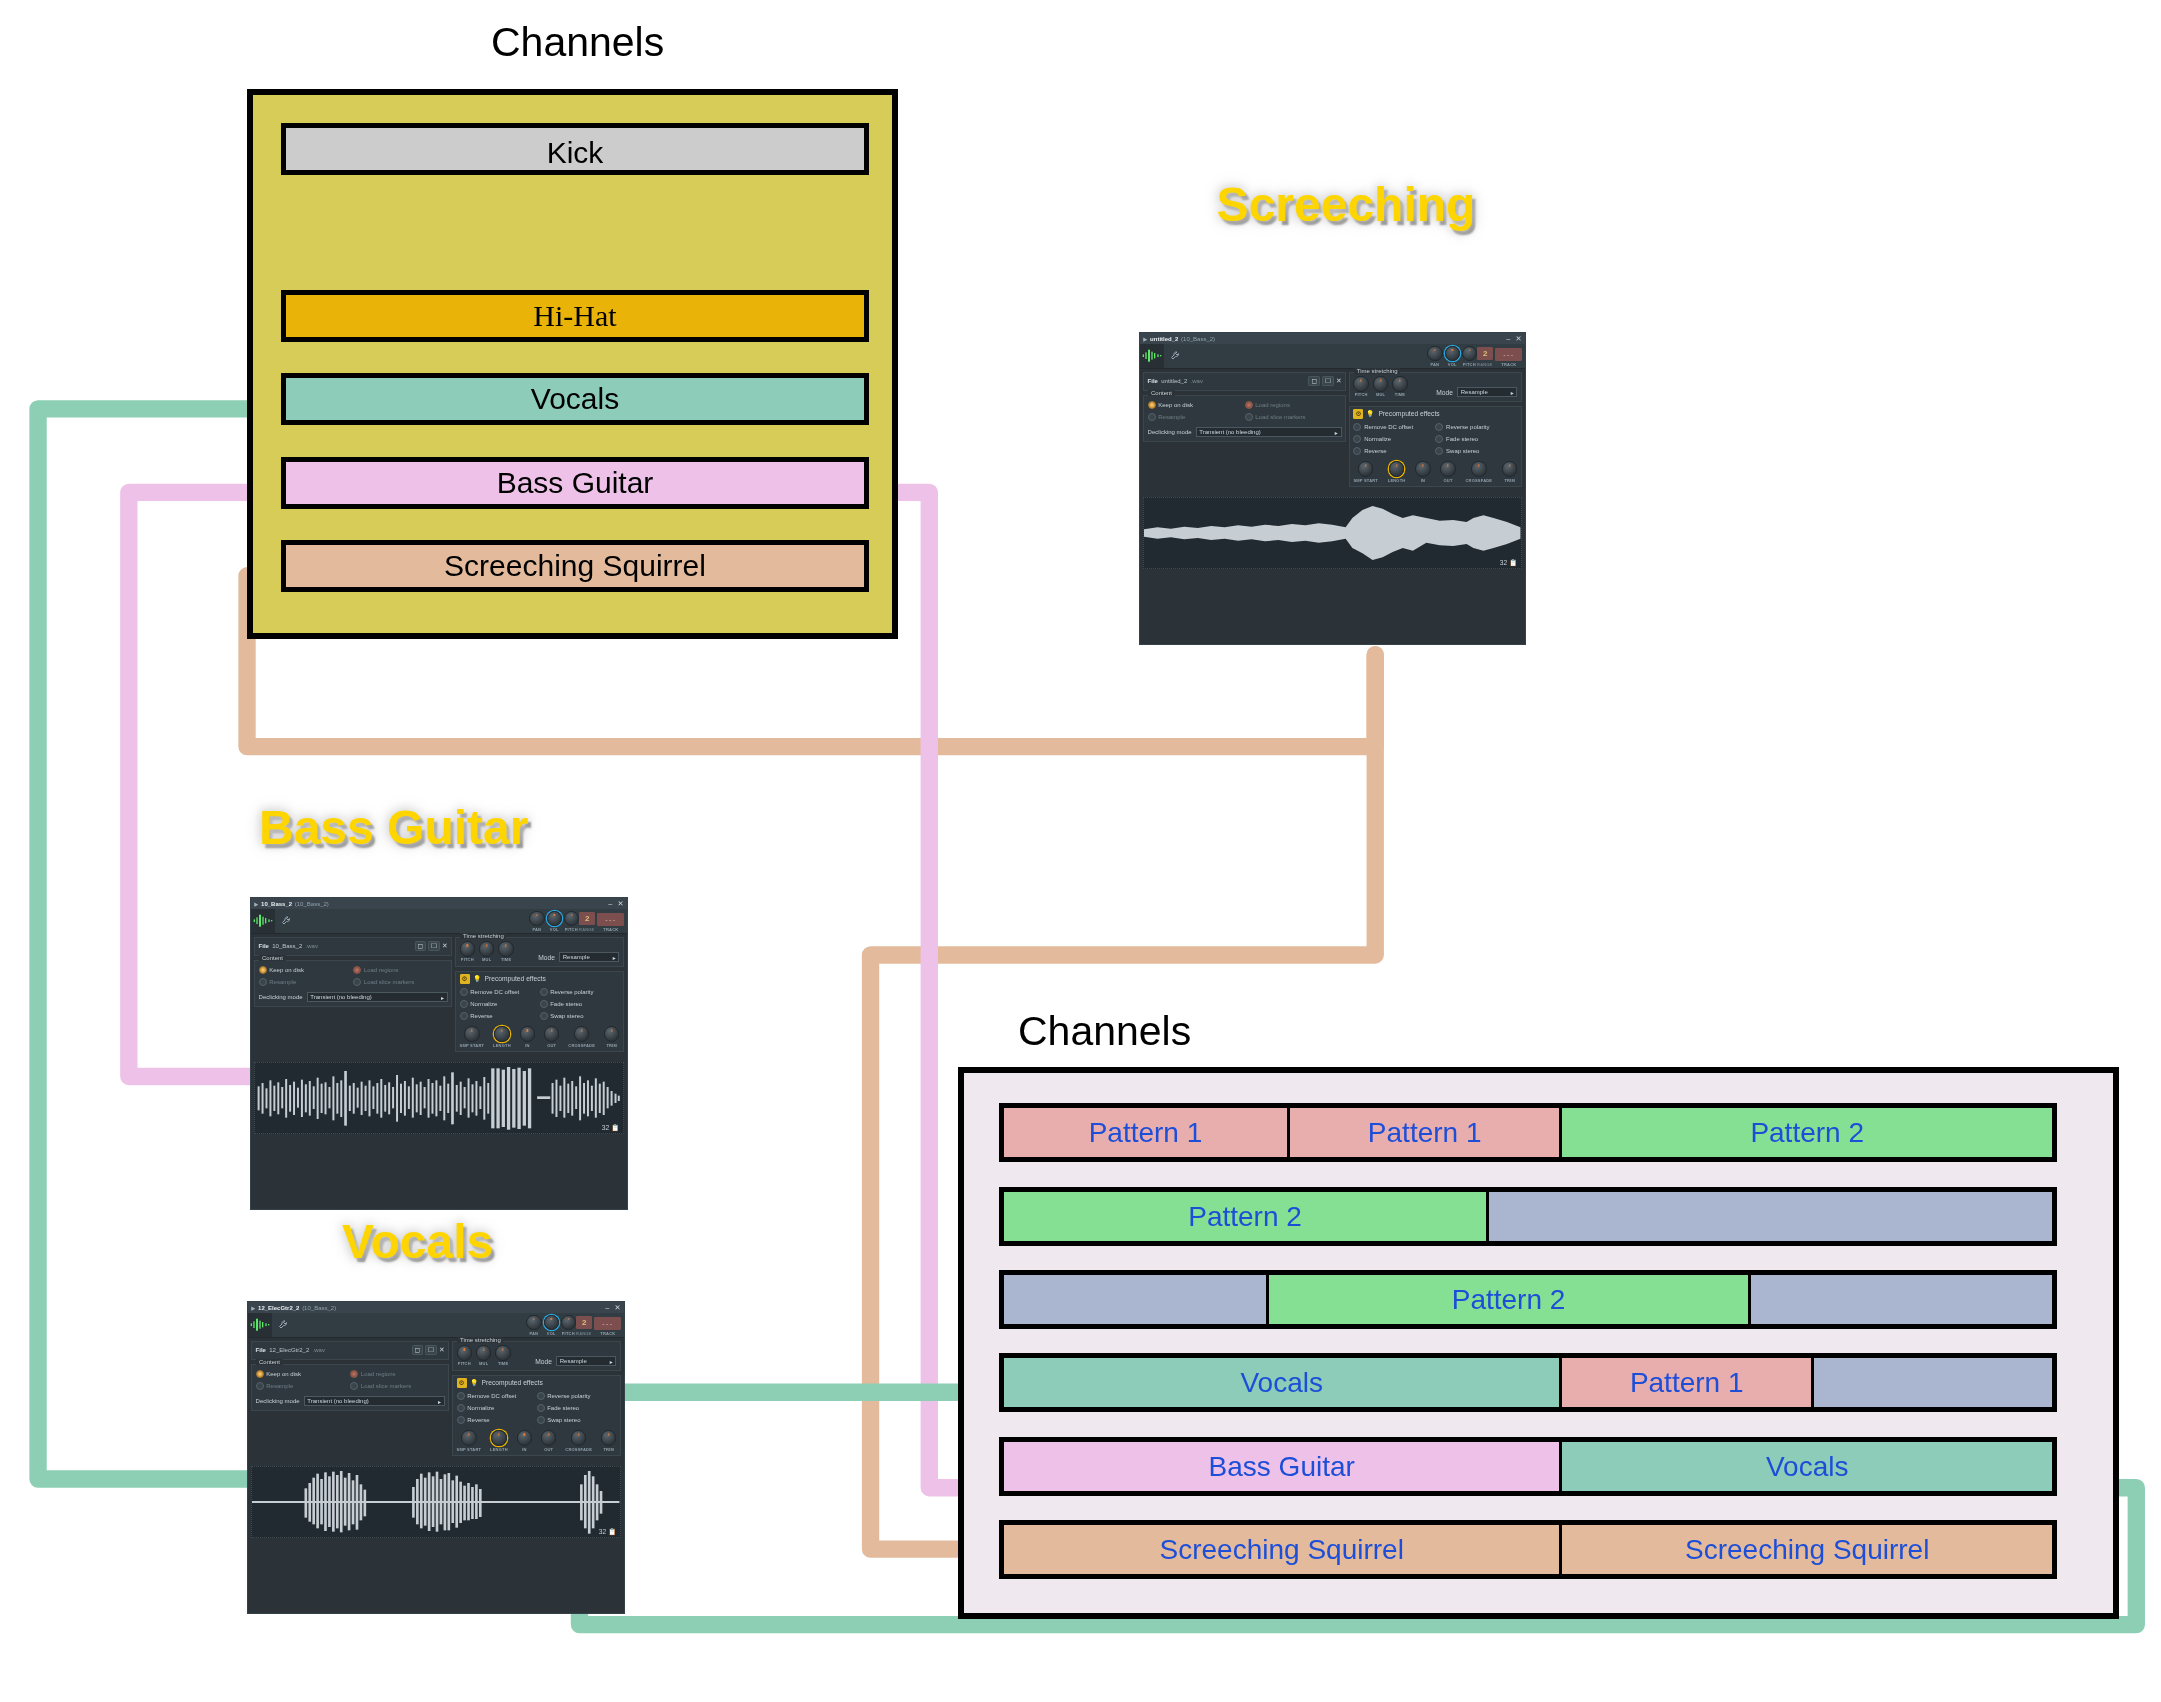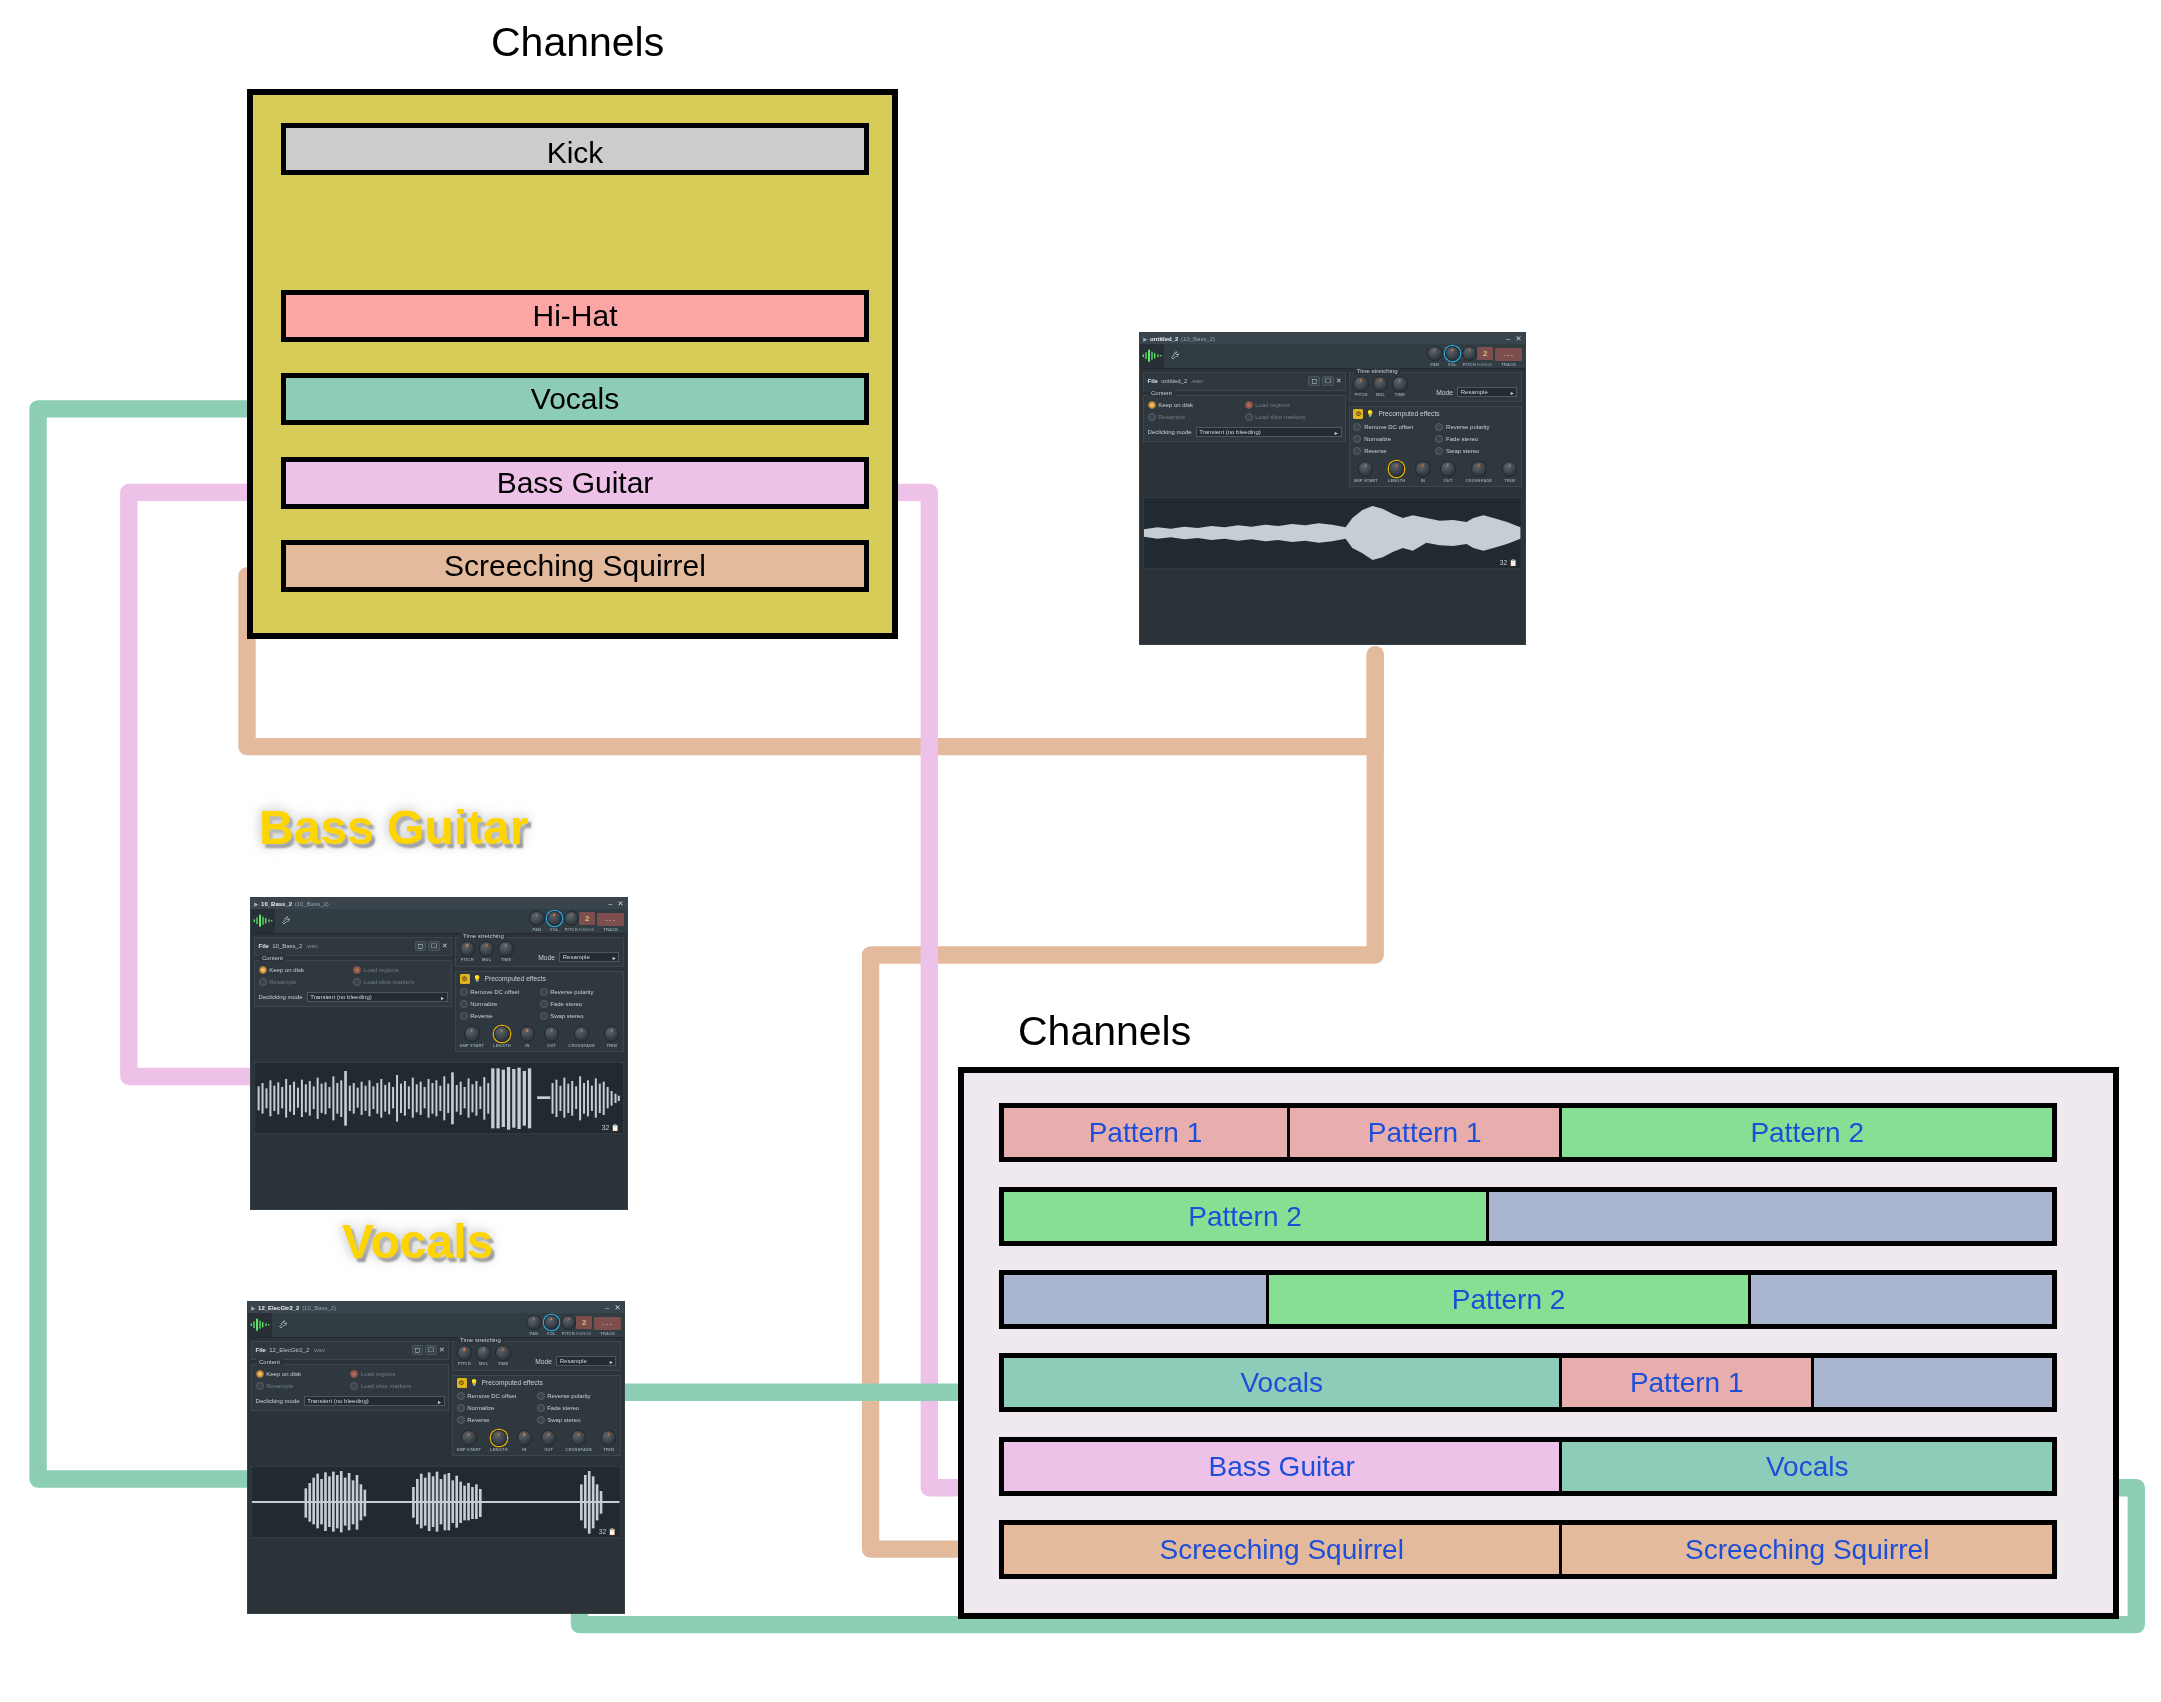--- a/index.html
+++ b/index.html
@@ -116,21 +116,21 @@
 
     <path d="M 3122 2228 L 3200 2228 L 3200 2433 L 868 2433 L 868 2085 L 1490 2085" fill="none" stroke="#8ccfb5" stroke-width="26" stroke-linecap="round" stroke-linejoin="round"></path>
   </svg>
 
   <div class="grp-title" style="left:491px;top:18.7px;">Channels</div>
 
   <div id="channels-panel">
     <div class="chan-row" style="top:28px;background:#cccccc;align-items:flex-end;">
       <span>Kick</span>
       </div>
-    <div class="chan-row" style="top:195px;background:#fca5a5;">
+    <div class="chan-row" style="top:195px;background:#eab308;font-family:Liberation Serif, serif;">
       <span>Hi-Hat</span>
       </div>
     <div class="chan-row" style="top:278px;background:#8cccb8;">
       <span>Vocals</span>
       </div>
     <div class="chan-row" style="top:362px;background:#eec1e8;">
       <span>Bass Guitar</span>
       </div>
     <div class="chan-row" style="top:445px;background:#e3bb9c;">
       <span>Screeching Squirrel</span>
@@ -193,20 +193,21 @@
       <div class="pl-clip" style="width:53%;background:#e3bb9c;">
         <span>Screeching Squirrel</span>
         </div>
       <div class="pl-clip" style="width:47%;background:#e3bb9c;">
         <span>Screeching Squirrel</span>
         </div>
     </div>
   </div>
 
   <div class="neon" style="left:1159px;top:180px;width:374px;">
+    <div>Screeching</div>
   </div>
   <div class="neon" style="left:259px;top:803px;">Bass Guitar</div>
   <div class="neon" style="left:342px;top:1217px;">Vocals</div>
 
   <div class="fl" id="fl-squirrel" style="left:1139px;top:332px;width:387px;height:313px;">
     <div class="fl-tb">
       <span class="fl-tri">▶</span>
       <span class="fl-name">untitled_2</span>
       <span class="fl-sub">(10_Bass_2)</span>
       <span class="fl-tbbtns">

